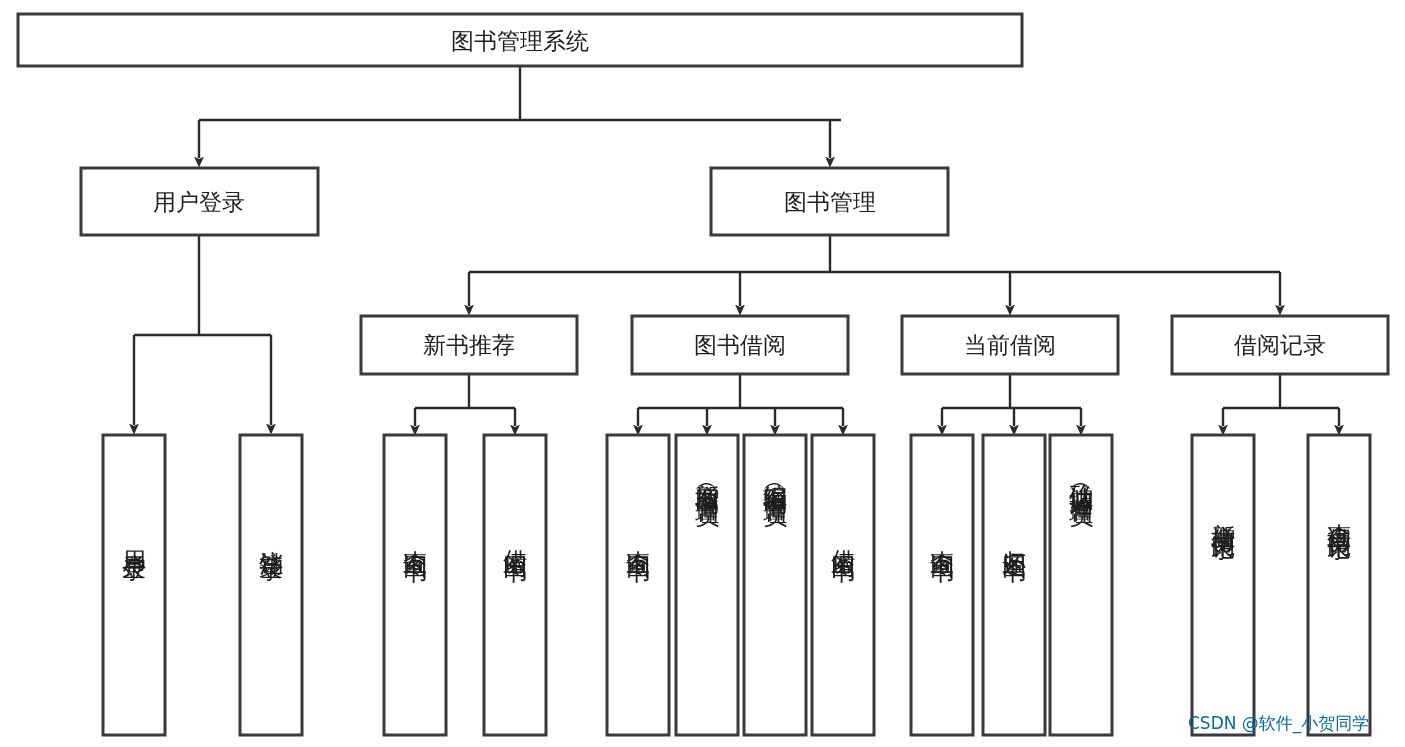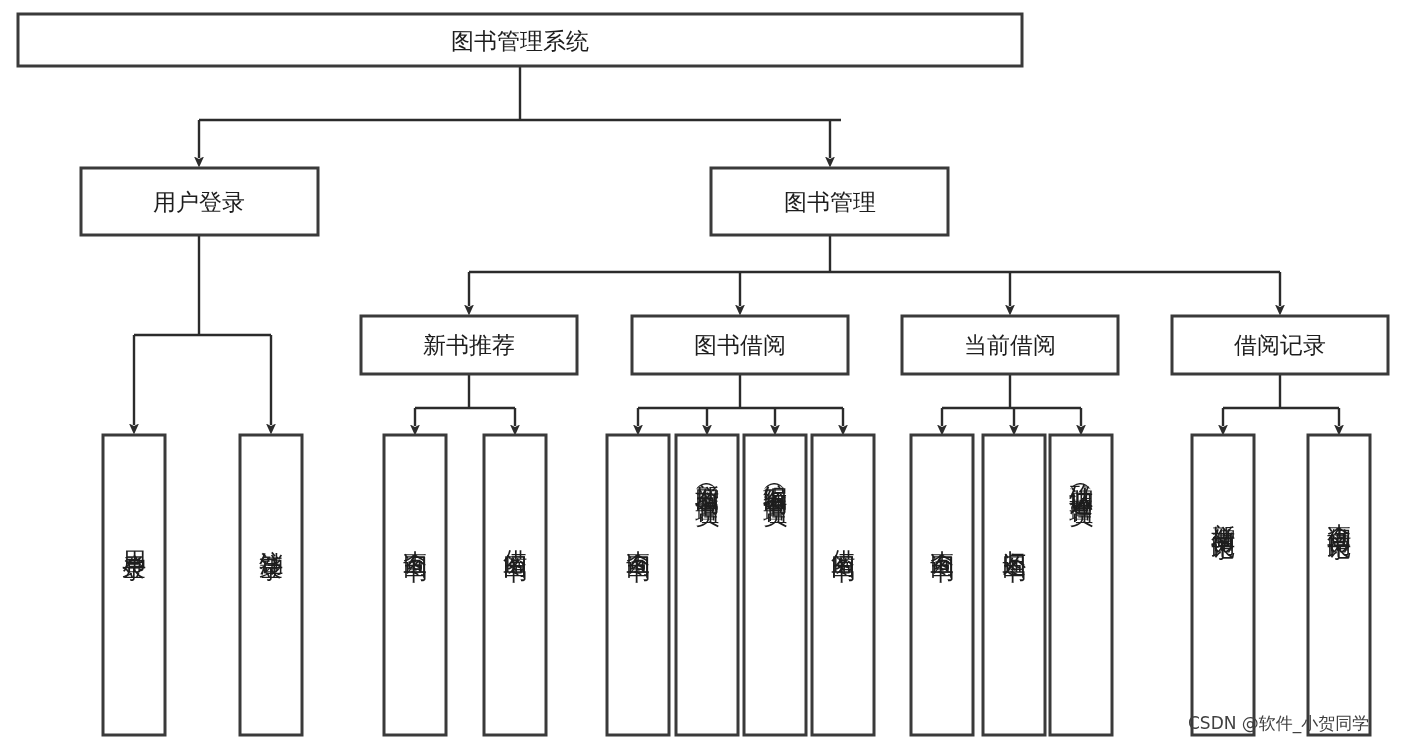--- a/index.html
+++ b/index.html
@@ -28,21 +28,21 @@
     letter-spacing:3px;
     white-space:nowrap;
     transform:translateX(-50%);
     text-align:center;
   }
   .watermark{
     position:absolute;
     left:1188px;top:712px;
     font-family:"DejaVu Sans","Liberation Sans",sans-serif;
     font-size:17px;
-    color:#404040;
+    color:#0369a1;
     white-space:nowrap;
     user-select:none;
   }
 </style>
 </head>
 <body>
 
 <div id="diagram-root">
 
   <svg id="tree" viewBox="0 0 1405 747">

